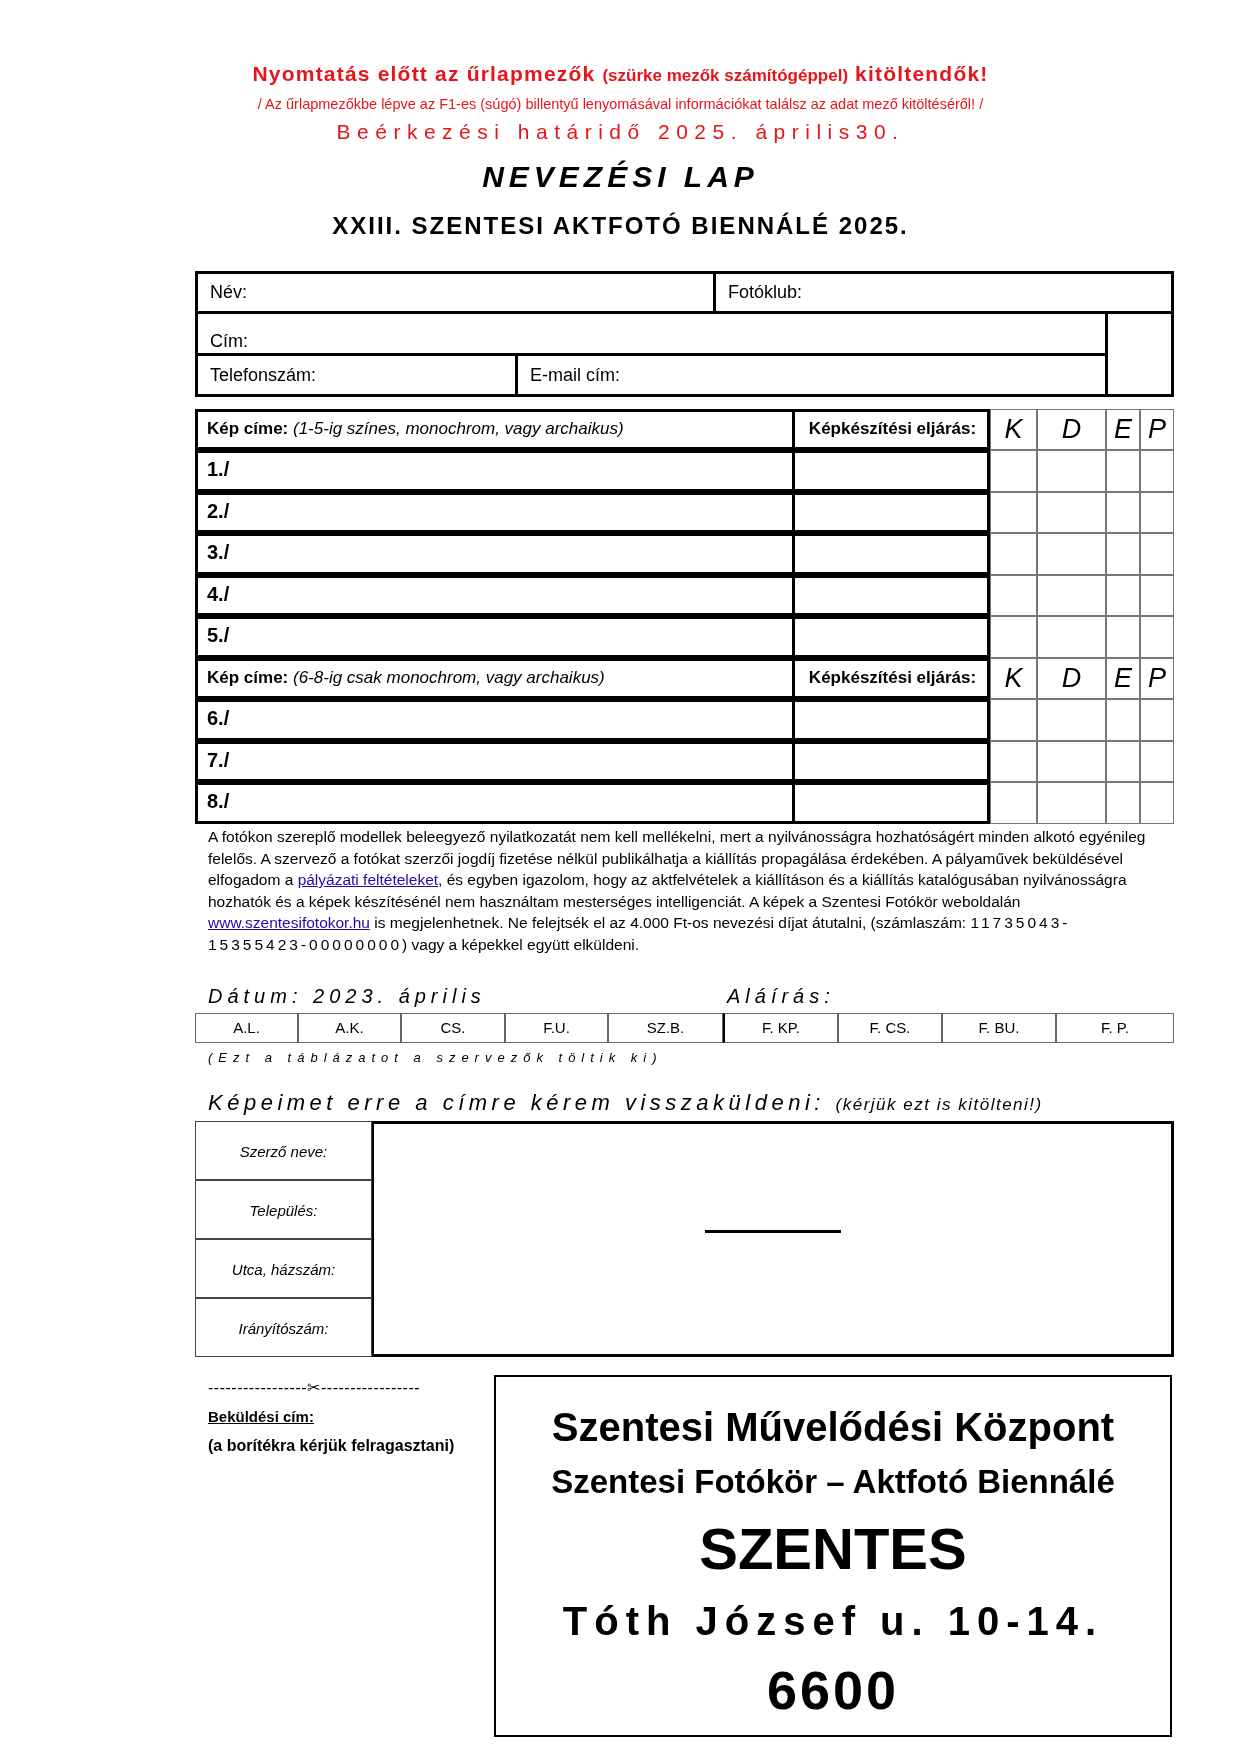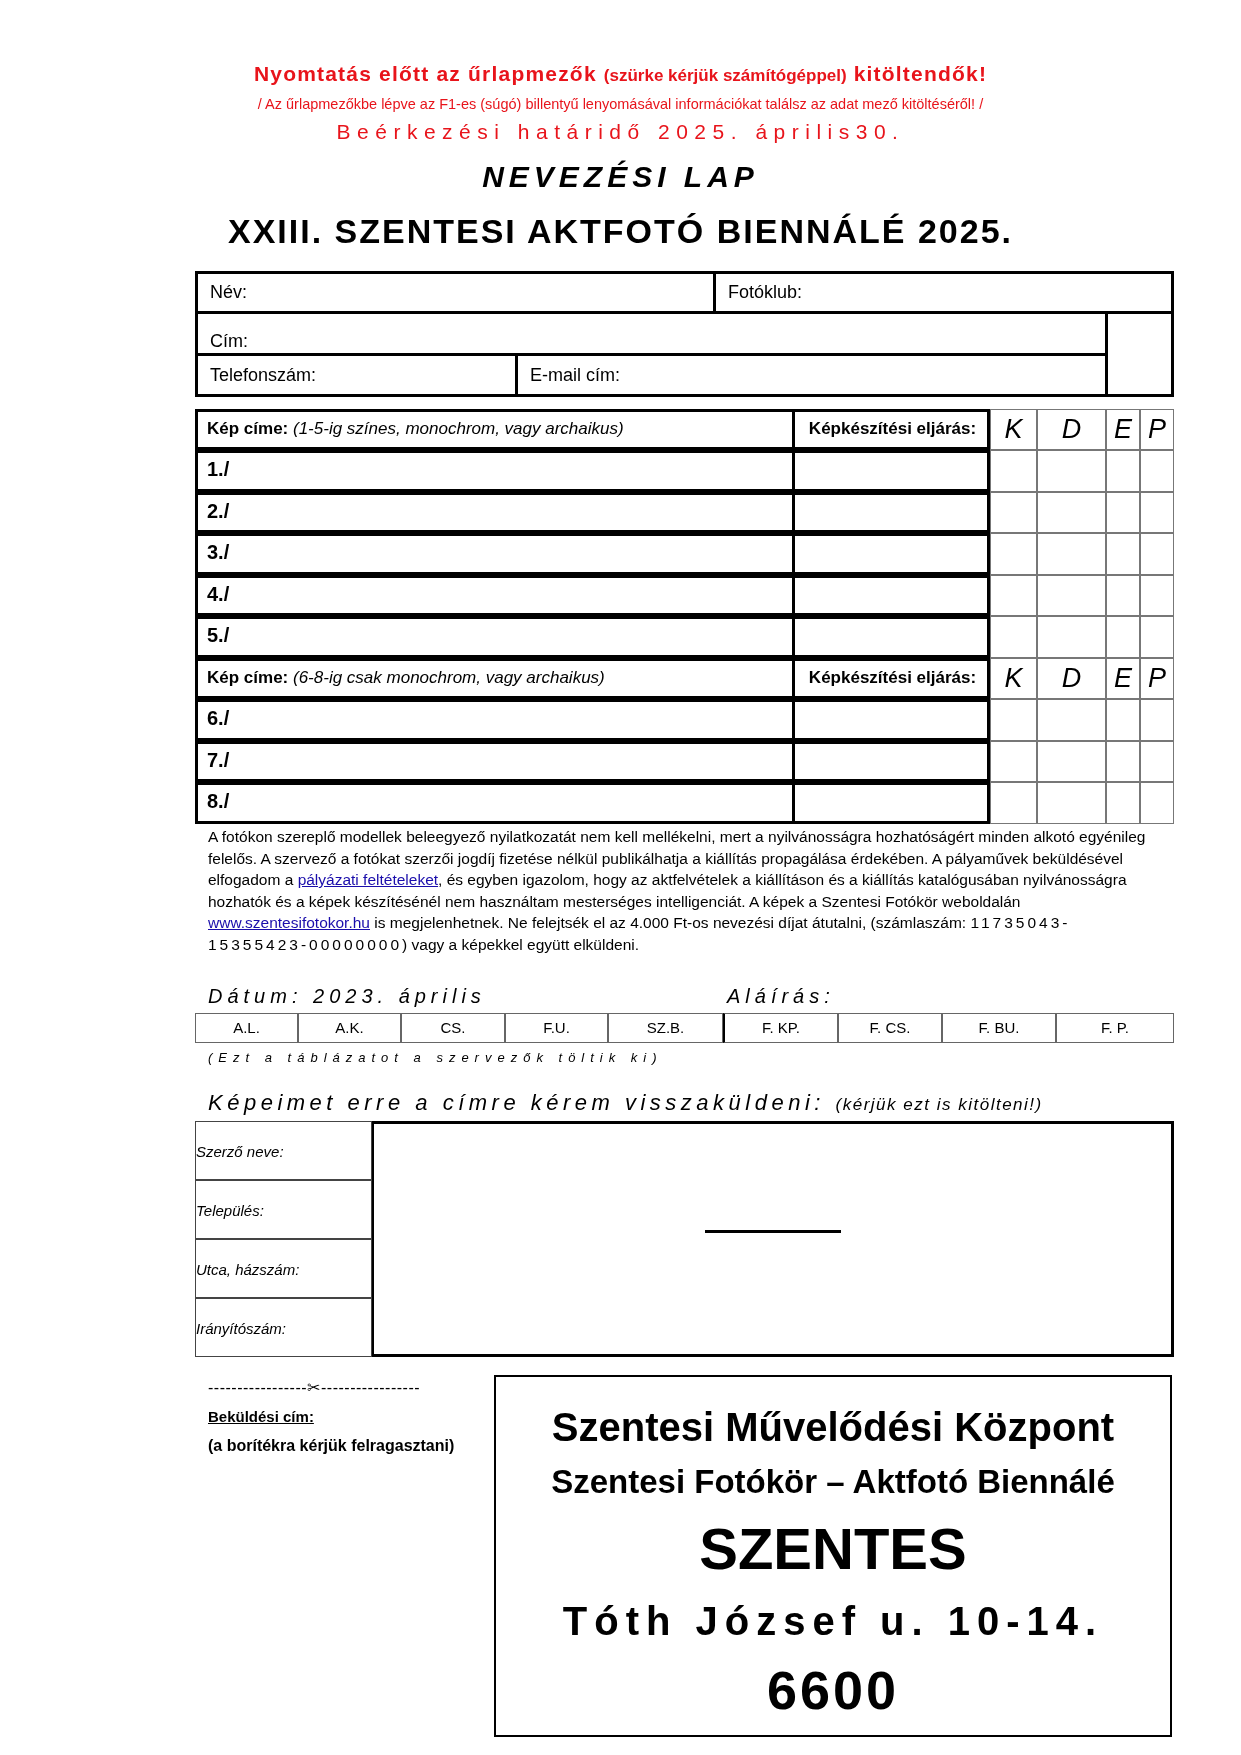--- a/index.html
+++ b/index.html
@@ -7,56 +7,56 @@
          font-family:"Liberation Sans", sans-serif; color:#000; }
   .abs { position:absolute; }
   .red { color:#e8141b; }
   .center { text-align:center; left:0; width:1241px; }
 
   #hdr-warning { top:62px; font-size:21px; font-weight:bold; letter-spacing:1.2px; }
   #hdr-warning .small { font-size:17px; letter-spacing:0; }
   #hdr-hint { top:96px; font-size:14.5px; }
   #hdr-deadline { top:120px; font-size:21px; letter-spacing:6.5px; }
   #form-title { top:160px; font-size:30px; font-weight:bold; font-style:italic; letter-spacing:5px; }
-  #event-title { top:212px; font-size:34px; font-weight:bold; letter-spacing:2px; }
+  #event-title { top:212px; font-size:24px; font-weight:bold; letter-spacing:2px; }
 
   
   .cell { position:absolute; box-sizing:border-box; font-size:18px; padding-left:12px; display:flex; align-items:center; }
   .line-h { position:absolute; background:#000; }
   .line-v { position:absolute; background:#000; }
 
   .row-label { font-size:20px; font-weight:bold; }
   .hdr-label { font-size:17px; font-weight:bold; }
   .hdr-note { font-style:italic; font-weight:normal; color:#000000; }
   .kdep { position:absolute; font-size:27px; font-style:italic; text-align:center; }
 
   #legal { left:208px; top:826px; width:960px; font-size:15.5px; line-height:21.5px; }
   #legal a { color:#1a0dab; text-decoration:underline; }
   #legal .mono { letter-spacing:3px; }
 
   .spaced-italic { font-style:italic; letter-spacing:5px; font-size:20px; }
   .codes { position:absolute; font-size:15px; text-align:center; }
   #codes-note { left:208px; top:1050px; font-size:13px; font-style:italic; letter-spacing:6px; }
   #return-title { left:208px; top:1090px; font-size:22px; font-style:italic; letter-spacing:4.5px; }
   #return-title span { font-size:17px; letter-spacing:1.5px; }
-  .ret-label { position:absolute; font-size:15px; font-style:italic; }
+  .ret-label { position:absolute; font-size:15px; font-style:italic; text-align:center; }
 
   #cutline { left:208px; top:1378px; font-size:16px; letter-spacing:0.5px; }
   #send-label { left:208px; top:1408px; font-size:15px; font-weight:bold; text-decoration:underline; }
   #send-note { left:208px; top:1437px; font-size:16px; font-weight:bold; }
 
   #addr-box { left:494px; top:1375px; width:678px; height:362px; border:2px solid #000; box-sizing:border-box; text-align:center; }
   .addr-line { position:absolute; left:0; width:100%; text-align:center; font-weight:bold; }
 </style>
 </head>
 <body>
 
 <div id="hdr-warning" class="abs center red">
   <span>Nyomtatás előtt az űrlapmezők</span>
-  <span class="small">(szürke kérjük számítógéppel)</span>
+  <span class="small">(szürke mezők számítógéppel)</span>
   <span>kitöltendők!</span>
 </div>
 <div id="hdr-hint" class="abs center red">/ Az űrlapmezőkbe lépve az F1-es (súgó) billentyű lenyomásával információkat találsz az adat mező kitöltéséről! /</div>
 <div id="hdr-deadline" class="abs center red">Beérkezési határidő 2025. április30.</div>
 <div id="form-title" class="abs center">NEVEZÉSI LAP</div>
 <div id="event-title" class="abs center">XXIII. SZENTESI AKTFOTÓ BIENNÁLÉ  2025.</div>
 
 <div>
   <div class="abs" style="left:195px;top:271px;width:979px;height:126px;border:3px solid #000;box-sizing:border-box;"></div>
   <div class="line-h" style="left:195px;top:311px;width:979px;height:3px;"></div>

